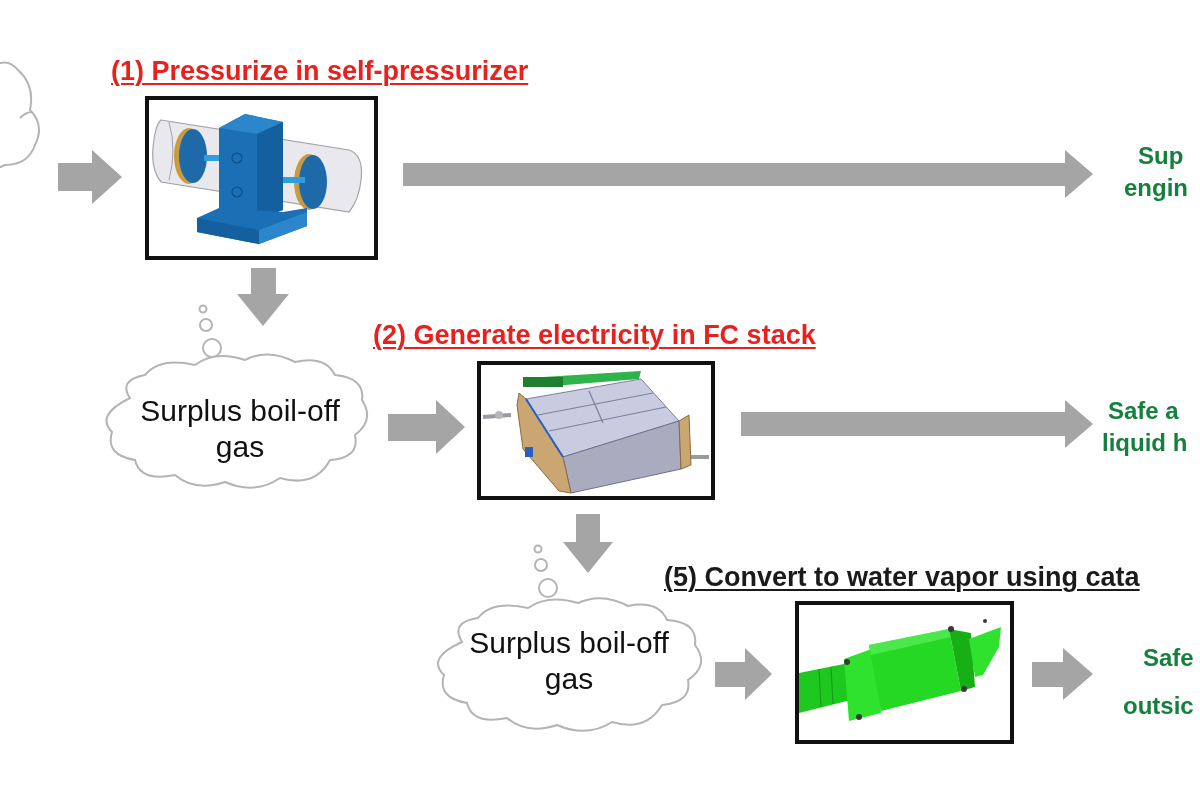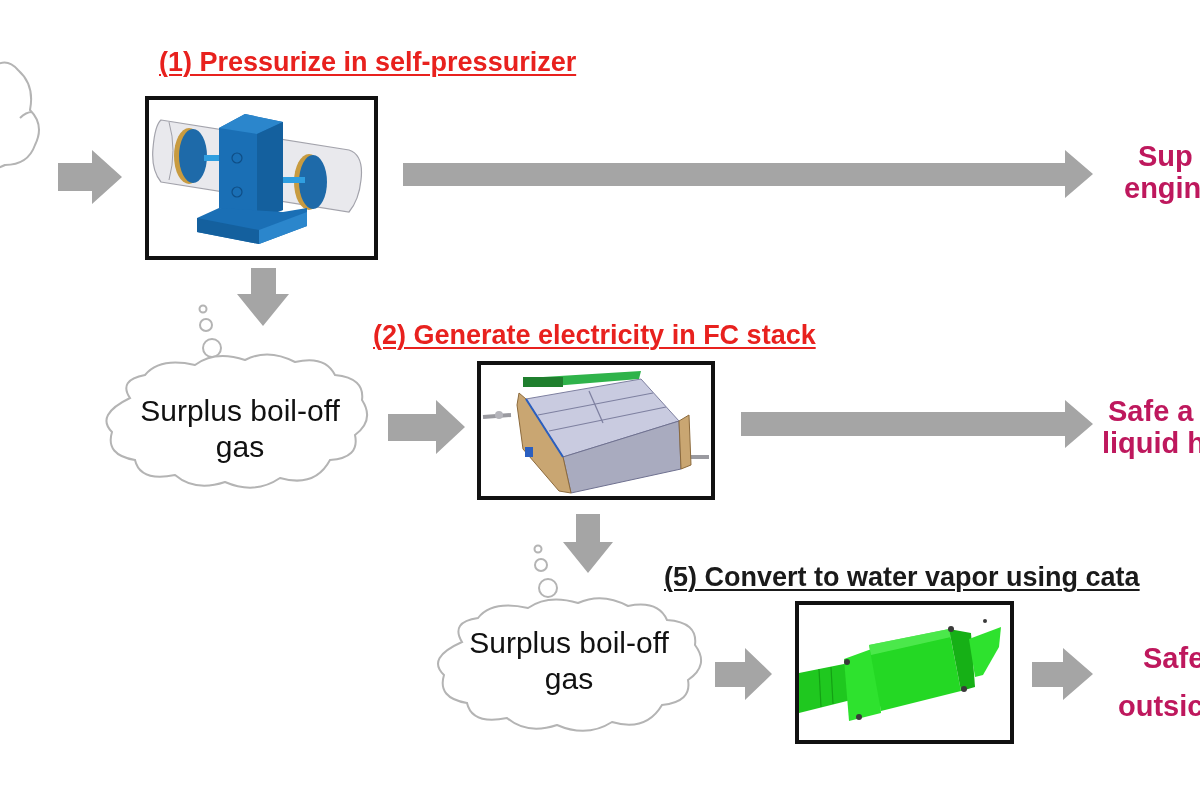--- a/index.html
+++ b/index.html
@@ -6,21 +6,21 @@
     body { width: 1200px; height: 800px; position: relative; overflow: hidden;
            font-family: "Liberation Sans", sans-serif; }
     .step-title { position: absolute; font-weight: bold; font-size: 27px;
                   text-decoration: underline; text-underline-offset: 3px;
                   text-decoration-thickness: 2px; white-space: nowrap; }
     .step-title.red { color: #e8211e; }
     .step-title.black { color: #1a1a1a; }
     .frame { position: absolute; border: 4px solid #111111; background: #ffffff;
              box-sizing: border-box; }
     .frame svg { width: 100%; height: 100%; display: block; }
-    .outcome { position: absolute; font-weight: bold; font-size: 29px; color: #be185d;
+    .outcome { position: absolute; font-weight: bold; font-size: 24px; color: #15803d;
                text-align: center; line-height: 32px; white-space: nowrap; }
     .cloud-text { position: absolute; font-size: 30px; color: #111; text-align: center;
                   line-height: 36px; white-space: nowrap; }
     svg.overlay { position: absolute; left: 0; top: 0; }
   </style>
 </head>
 <body>
 
 <svg class="overlay" width="1200" height="800">
 
@@ -69,21 +69,21 @@
              Q 692 702 662 705 Q 646 732 612 722 Q 587 738 557 725
              Q 527 735 507 718 Q 472 725 467 703 Q 437 698 444 675
              Q 426 658 462 642 Z"></path>
   </g>
 
   <polygon fill="#a5a5a5" points="715,662 745,662 745,648 772,674 745,700 745,687 715,687"></polygon>
 
   <polygon fill="#a5a5a5" points="1032,662 1063,662 1063,648 1093,674 1063,700 1063,687 1032,687"></polygon>
 </svg>
 
-<div class="step-title red" style="left:111px; top:47px;margin-left:48px;">(1) Pressurize in self-pressurizer</div>
+<div class="step-title red" style="left:111px; top:56px;">(1) Pressurize in self-pressurizer</div>
 
 <div class="frame" style="left:145px; top:96px; width:233px; height:164px;">
   <svg viewBox="0 0 225 156">
 
     <path d="M 12 20 L 200 50 Q 215 55 212 80 Q 210 100 200 112 L 12 82 Q 2 70 4 48 Q 6 25 12 20 Z" fill="#e7e7ec" stroke="#9a9aa3" stroke-width="1.2" opacity="0.9"></path>
     <path d="M 20 22 Q 28 50 20 80" fill="none" stroke="#a0a0a8" stroke-width="1"></path>
 
     <ellipse cx="40" cy="56" rx="15" ry="28" fill="#c89b40"></ellipse>
     <ellipse cx="44" cy="56" rx="14" ry="27" fill="#1e6aa9"></ellipse>
 
@@ -171,16 +171,16 @@
     <polygon points="170,34 202,22 200,42 184,70 176,72" fill="#2ee22e"></polygon>
 
     <circle cx="48" cy="57" r="3" fill="#3a3a3a"></circle>
     <circle cx="60" cy="112" r="3" fill="#3a3a3a"></circle>
     <circle cx="152" cy="24" r="3" fill="#3a3a3a"></circle>
     <circle cx="165" cy="84" r="3" fill="#3a3a3a"></circle>
     <circle cx="186" cy="16" r="2" fill="#3a3a3a"></circle>
   </svg>
 </div>
 
-<div class="outcome" style="left:1143px; top:642px; text-align:left;">
+<div class="outcome" style="left:1143px; top:642px; text-align:right;">
   <div>Safe</div>
   <div style="margin-left:-25px;margin-top:16px;">outsic</div>
 </div>
 
 </body></html>

